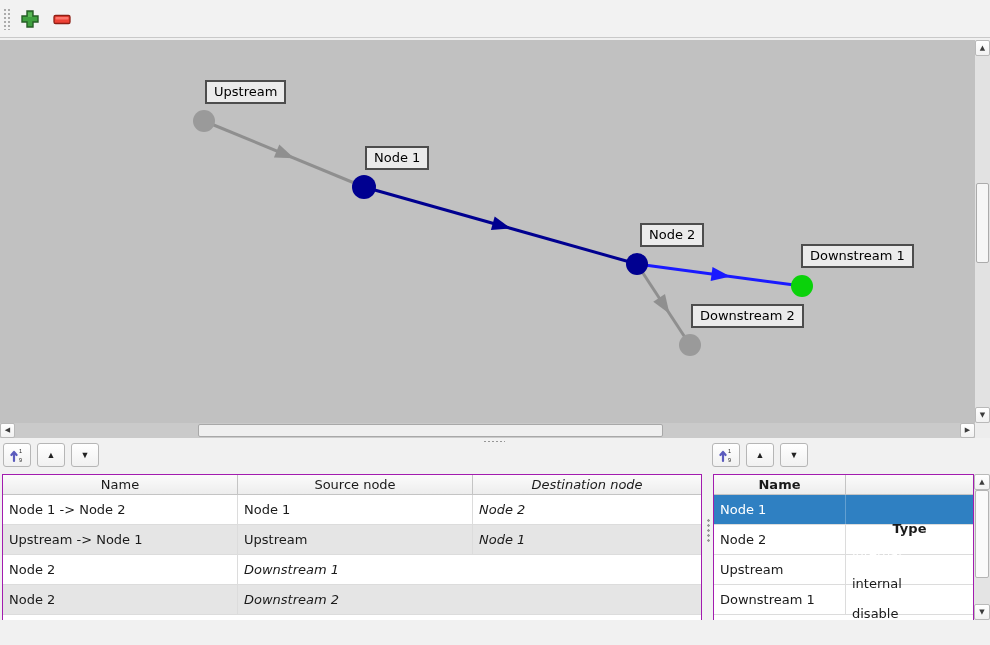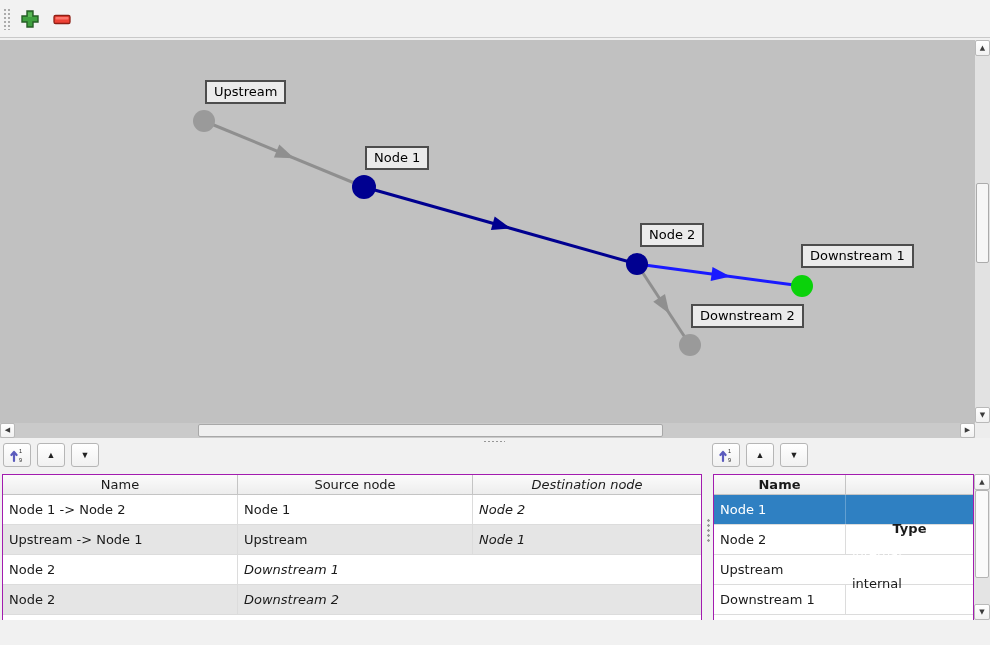--- a/index.html
+++ b/index.html
@@ -216,20 +216,21 @@
     <div class="row selected" style="background: rgb(47, 128, 194);">
       <div class="td n1">Node 1</div>
       <div class="td n2">internal</div>
     </div>
     <div class="row">
       <div class="td n1">Node 2</div>
       <div class="td n2">internal</div>
     </div>
     <div class="row">
       <div class="td n1">Upstream</div>
+      <div class="td n2">disable</div>
     </div>
     <div class="row">
       <div class="td n1">Downstream 1</div>
       <div class="td n2">downstream</div>
     </div>
     <div class="filler"></div>
   </div>
 
   <div id="table-scroll">
     <div class="sb-btn up">▲</div>

